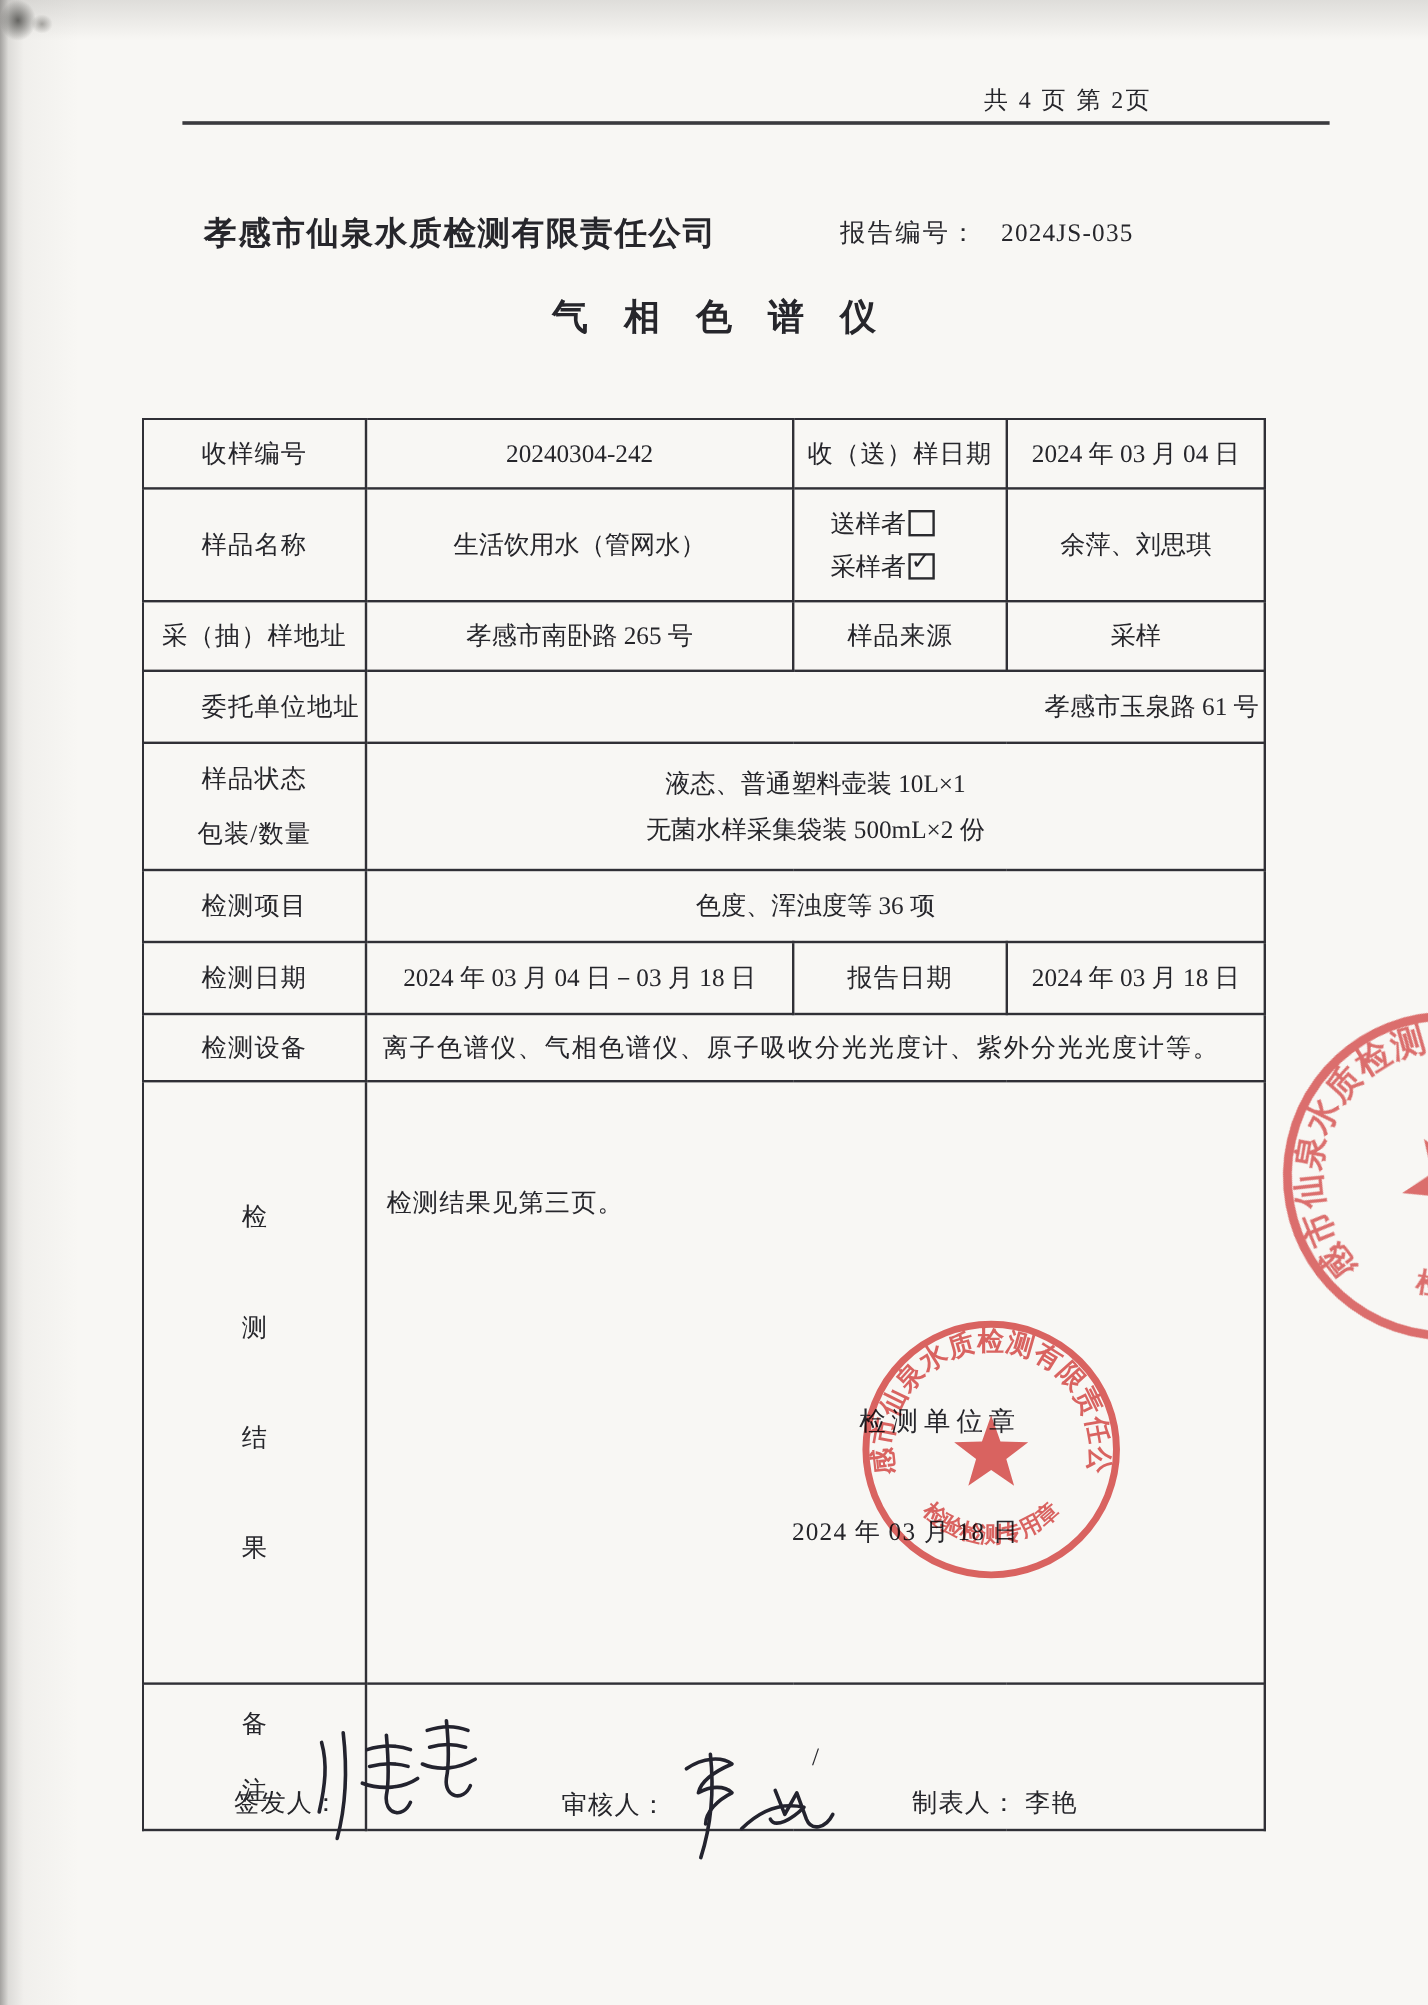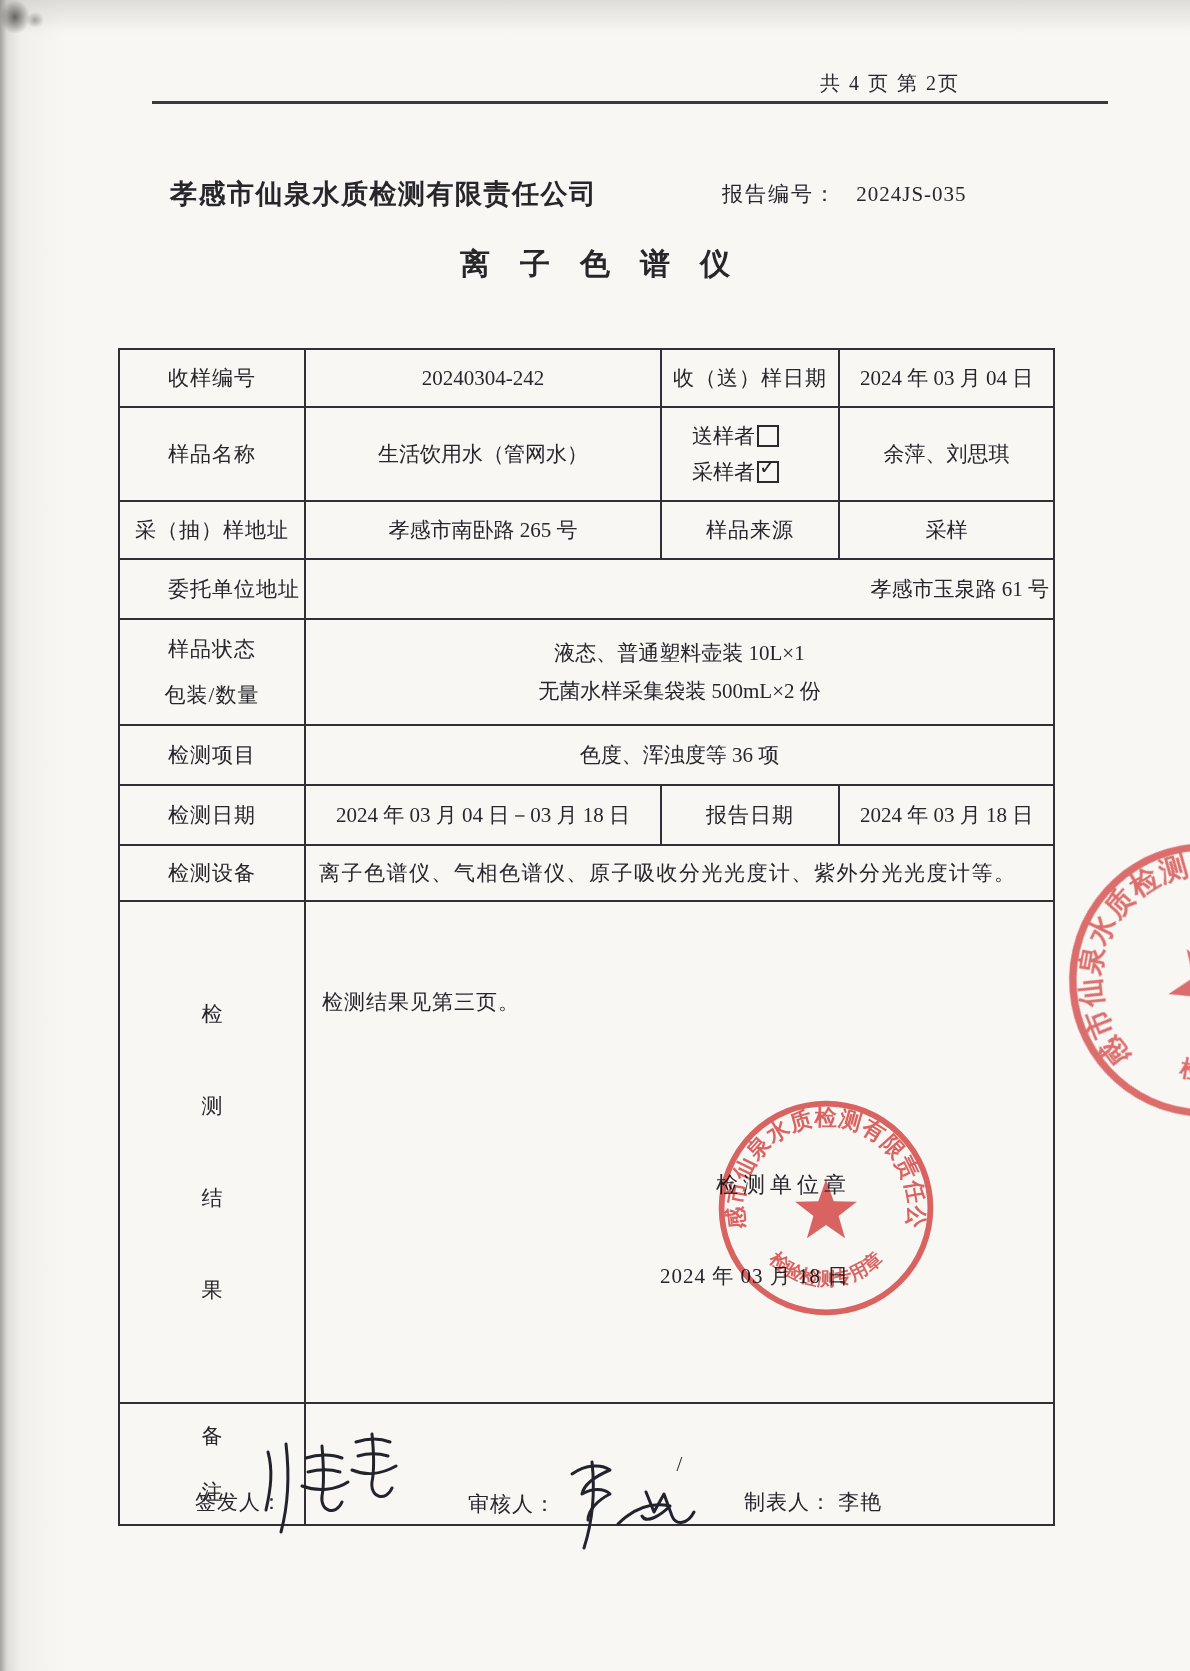--- a/index.html
+++ b/index.html
@@ -30,21 +30,21 @@
   }
   .header-rule{
     position:absolute; left:152px; top:101px; width:956px; height:2.5px;
     background:#3a3a3e;
   }
   .company-row{position:absolute; left:170px; top:176px; width:880px;}
   .company{
     display:inline-block; font-family:"Liberation Sans","DejaVu Sans",sans-serif;
     font-weight:600; font-size:27px; letter-spacing:1.5px;
   }
-  .report-no{position:absolute; left:552px; top:4px; font-size:21px; white-space:nowrap;}
+  .report-no{position:absolute; left:530px; top:4px; font-size:21px; white-space:nowrap;}
   .report-no .lbl{font-family:"Liberation Sans","DejaVu Sans",sans-serif; letter-spacing:2px;}
   .report-no .val{margin-left:14px; letter-spacing:1px;}
   .title{
     position:absolute; left:10px; top:244px; width:1170px; text-align:center;
     font-family:"Liberation Sans","DejaVu Sans",sans-serif; font-weight:600;
     font-size:30px; letter-spacing:30px; text-indent:30px;
   }
 
   table.report{
     position:absolute; left:118px; top:348px; border-collapse:collapse;
@@ -104,21 +104,21 @@
     <div class="header-rule"></div>
 
     <div class="company-row">
       <span class="company">孝感市仙泉水质检测有限责任公司</span>
       <span class="report-no">
         <span class="lbl">报告编号：</span>
         <span class="val">2024JS-035</span>
       </span>
     </div>
 
-    <div class="title">离子色谱仪</div>
+    <div class="title">气相色谱仪</div>
 
     <table class="report">
       <colgroup>
           <col style="width:186px">
           <col style="width:356px">
           <col style="width:178px">
           <col style="width:215px">
         </colgroup>
       <tbody>
         <tr class="r1">
@@ -233,18 +233,18 @@
     </svg>
 
     <div class="footer-label" style="left:468px;top:1490px;">审核人：</div>
     <svg class="sig-svg" style="left:548px;top:1452px;" width="170" height="115" viewBox="0 0 170 115">
       <path d="M24,22 C38,12 54,12 62,18 C48,24 36,32 34,42 C44,36 56,36 62,42 C50,48 40,58 40,68"></path>
       <path d="M44,10 C47,38 45,68 36,96"></path>
       <path d="M70,72 C86,56 104,50 122,54 C112,64 98,72 94,64"></path>
       <path d="M98,40 L106,60 L116,42 L124,64 C128,74 140,72 146,60"></path>
     </svg>
 
-    <div class="footer-label" style="left:744px;top:1488px;text-align:center;">
+    <div class="footer-label" style="left:760px;top:1488px;text-align:center;">
       <span>制表人：</span>
       <span>李艳</span>
     </div>
   </div>
 </div>
 
 </body></html>

